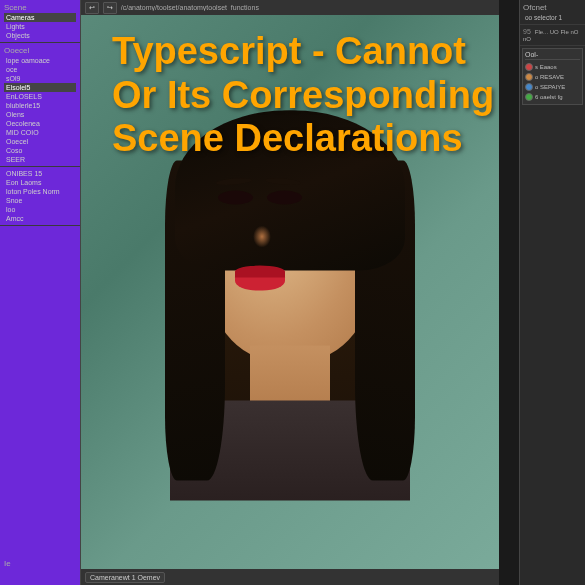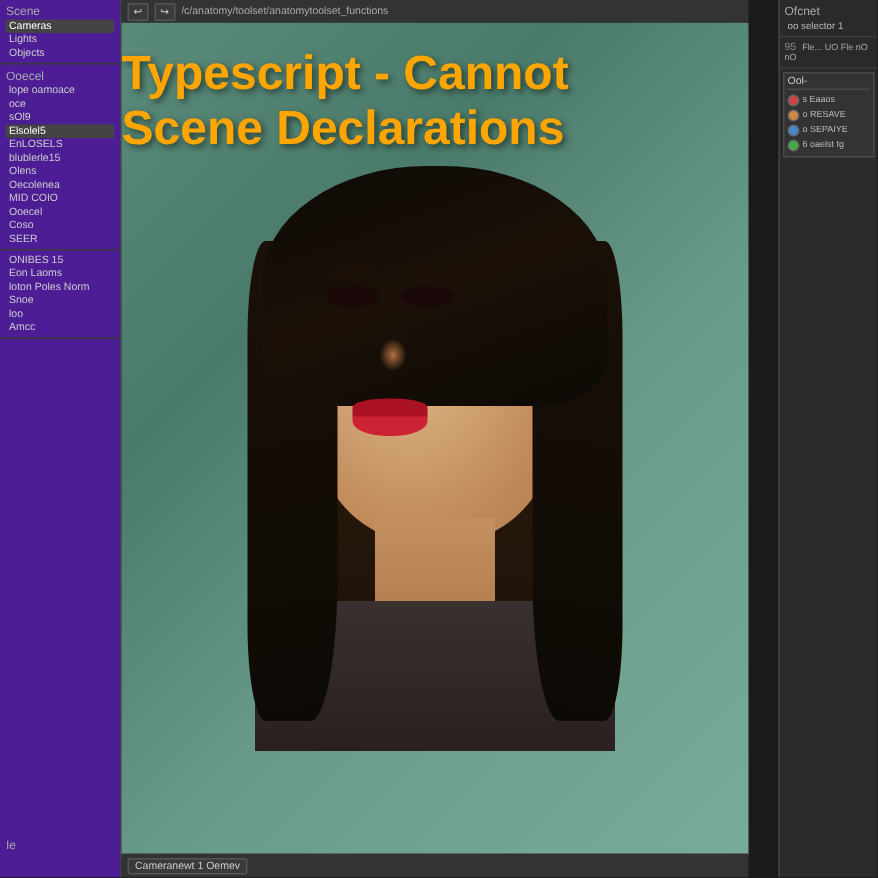--- a/index.html
+++ b/index.html
@@ -208,36 +208,37 @@
     #overlay-text {
       position: absolute;
       left: 81px;
       top: 30px;
       width: 418px;
       z-index: 10;
       pointer-events: none;
     }
 
     .overlay-title {
-      font-size: 32px;
+      font-size: 38px;
       font-weight: bold;
       color: #FFA500;
       line-height: 1.15;
       text-shadow: 2px 2px 4px rgba(0,0,0,0.5);
       font-family: Arial, Helvetica, sans-serif;
+      margin-left: 31px;
     }
 
     
     #left-sidebar {
       position: absolute;
       left: 0;
       top: 0;
       width: 81px;
       height: 585px;
-      background: #4c1d95;
+      background: #6d28d9;
       border-right: 1px solid #444;
       overflow: hidden;
     }
 
     .sidebar-section {
       padding: 2px 4px;
       border-bottom: 1px solid #3a3a3a;
     }
 
     .sidebar-label {
@@ -450,20 +451,21 @@
       <div class="nose"></div>
       <div class="lips"></div>
       <div class="lips-upper"></div>
       <div class="neck"></div>
       <div class="shoulders"></div>
     </div>
   </div>
 
   <div id="overlay-text">
     <div class="overlay-title">Typescript - Cannot</div>
+    <div class="overlay-title">Or Its Corresponding</div>
     <div class="overlay-title">Scene Declarations</div>
   </div>
 
   <div id="bottom-bar">
     <button class="bottom-btn">Cameranewt 1 Oemev</button>
   </div>
 
   <div id="right-sidebar">
     <div class="right-panel">
       <div class="right-panel-title">Ofcnet</div>

